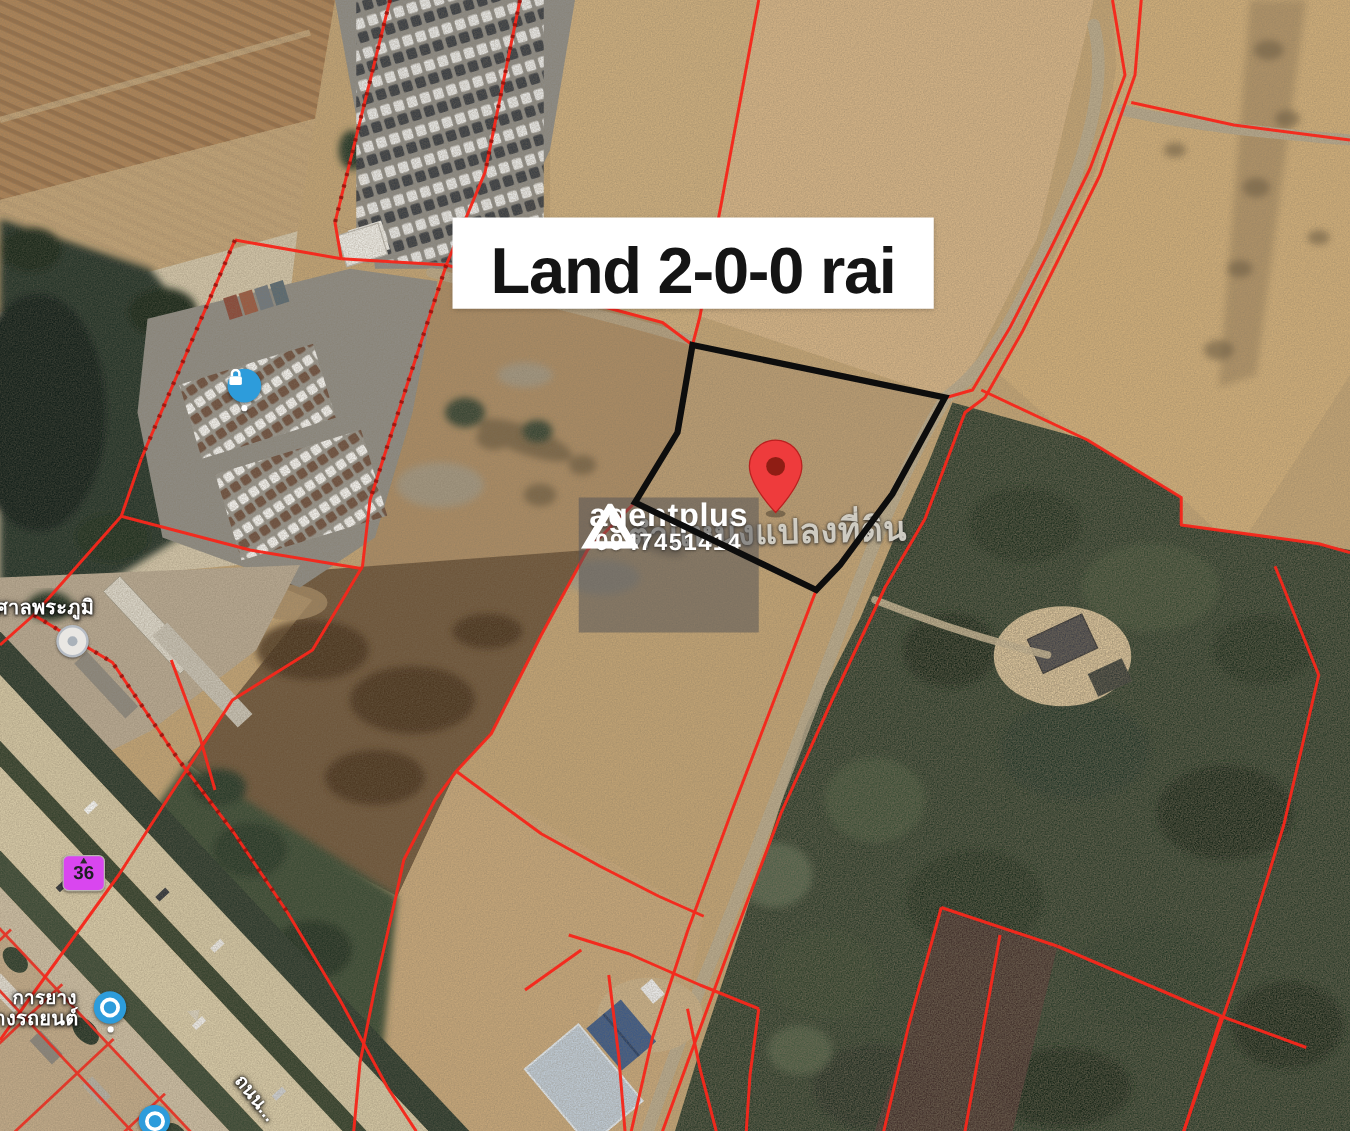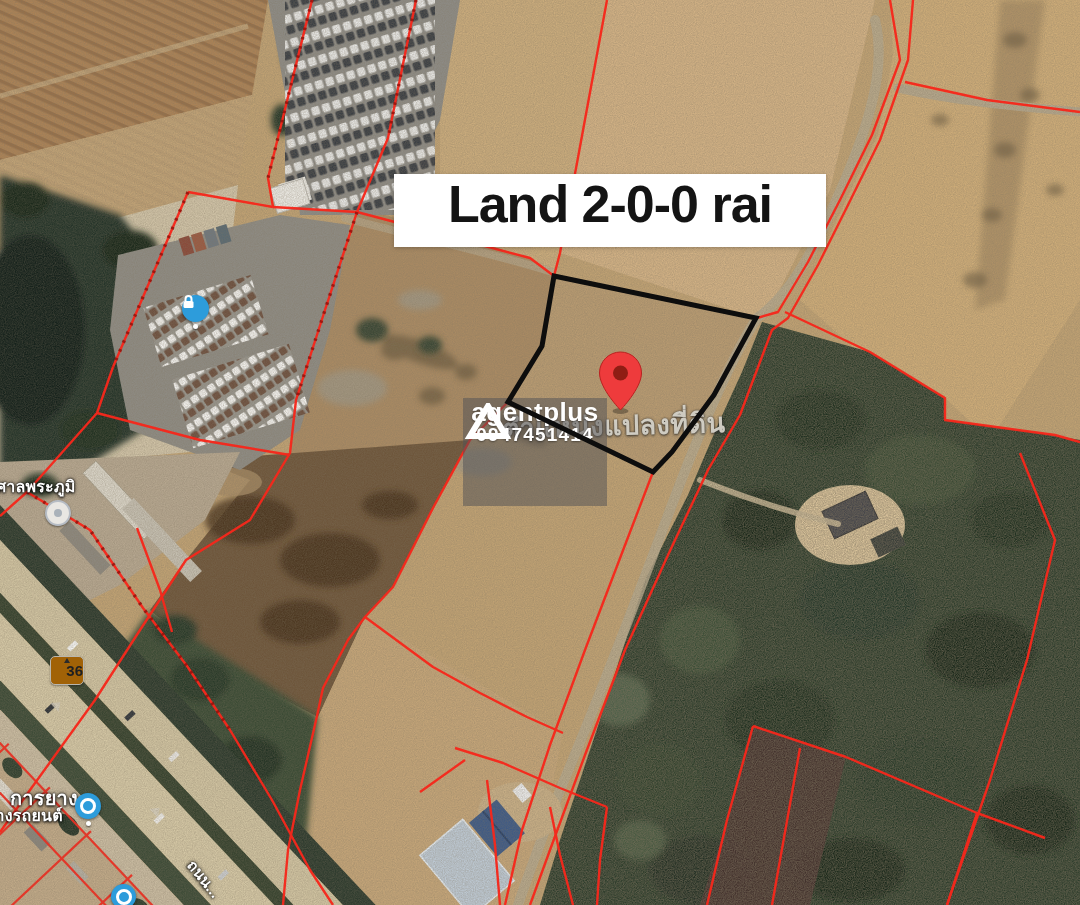--- a/index.html
+++ b/index.html
@@ -13,45 +13,45 @@
   .poi{position:absolute;border-radius:50%;background:#2d9cdb;
        box-shadow:0 1px 3px rgba(0,0,0,.5);display:flex;align-items:center;justify-content:center;}
   .poi .dotptr{position:absolute;left:50%;bottom:-7px;width:5px;height:5px;margin-left:-2.5px;
        border-radius:50%;background:#fff;box-shadow:0 1px 2px rgba(0,0,0,.6);}
   .poi-ring{width:10px;height:10px;border:3px solid #fff;border-radius:50%;}
   .shrine-icon{position:absolute;width:22px;height:22px;border-radius:50%;background:#e9e7e3;
        border:2px solid #b6bcc4;box-shadow:0 1px 2px rgba(0,0,0,.45);
        display:flex;align-items:center;justify-content:center;}
   .shrine-icon i{width:8px;height:8px;border-radius:50%;background:#aab2ba;}
   
-  .shield{position:absolute;left:50px;top:656px;width:32px;height:27px;background:#a16207;
+  .shield{position:absolute;left:50px;top:684px;width:32px;height:27px;background:#d946ef;
        border:1px solid #b9b6ae;border-radius:5px;box-shadow:0 1px 2px rgba(0,0,0,.35);
-       display:flex;align-items:center;justify-content:flex-end;
+       display:flex;align-items:center;justify-content:center;
        font-size:15px;font-weight:700;color:#1d1f22;}
   .shield .emblem{position:absolute;top:1px;left:50%;margin-left:-3px;width:6px;height:5px;
        background:#2b2b2b;clip-path:polygon(50% 0,100% 100%,0 100%);}
   
   .roadlabel{position:absolute;left:198px;top:856px;font-size:15px;transform:rotate(51deg);
        transform-origin:left top;}
   
   .plotcap{position:absolute;left:502px;top:404px;font-size:27px;font-weight:700;
        color:rgba(228,224,214,.88);letter-spacing:.5px;transform:rotate(-1.5deg);
        text-shadow:0 1px 3px rgba(35,35,35,.85),0 0 2px rgba(40,40,40,.7);white-space:nowrap;}
   
   .wm{position:absolute;left:463px;top:398px;width:144px;height:108px;
       background:rgba(82,82,86,.52);display:flex;flex-direction:column;align-items:center;
       color:#fff;}
   .wm .tri{margin-top:5px;}
   .wm .brand{font-size:26px;font-weight:600;line-height:26px;letter-spacing:.5px;margin-top:1px;
       text-shadow:0 1px 2px rgba(0,0,0,.4);}
   .wm .phone{font-size:19px;font-weight:700;letter-spacing:1.2px;line-height:20px;
       text-shadow:0 1px 2px rgba(0,0,0,.4);}
   
-  .banner{position:absolute;left:394px;top:174px;width:432px;height:73px;background:#fff;
-      box-shadow:0 1px 4px rgba(0,0,0,.25);display:flex;align-items:flex-start;justify-content:center;}
+  .banner{position:absolute;left:362px;top:174px;width:385px;height:73px;background:#fff;
+      box-shadow:0 1px 4px rgba(0,0,0,.25);display:flex;align-items:flex-end;justify-content:center;}
   .banner span{font-size:52px;font-weight:700;color:#141414;letter-spacing:-1px;}
 </style>
 </head>
 <body>
 
 <div class="stage">
 
   <svg width="1080" height="905" viewBox="0 0 1080 905">
     <defs>
       <filter id="soft">
@@ -365,21 +365,21 @@
         <path d="M3.5,6 V4 a3,3 0 0 1 6,0 V6" fill="none" stroke="#fff" stroke-width="2"></path>
       </svg>
     <span class="dotptr"></span>
   </div>
 
   <div class="gml" style="left:-4px;top:477px;font-size:16px;">ศาลพระภูมิ</div>
   <div class="shrine-icon" style="left:45px;top:500px;">
       <i></i>
     </div>
 
-  <div class="gml" style="left:10px;top:789px;font-size:20px;">การยาง</div>
+  <div class="gml" style="left:10px;top:789px;font-size:15px;">การยาง</div>
   <div class="gml" style="left:-14px;top:806px;font-size:16px;">ยางรถยนต์</div>
   <div class="poi" style="left:75px;top:793px;width:26px;height:26px;">
     <span class="poi-ring"></span>
       <span class="dotptr"></span>
   </div>
 
   <div class="poi" style="left:111px;top:884px;width:25px;height:25px;">
     <span class="poi-ring"></span>
   </div>
 

